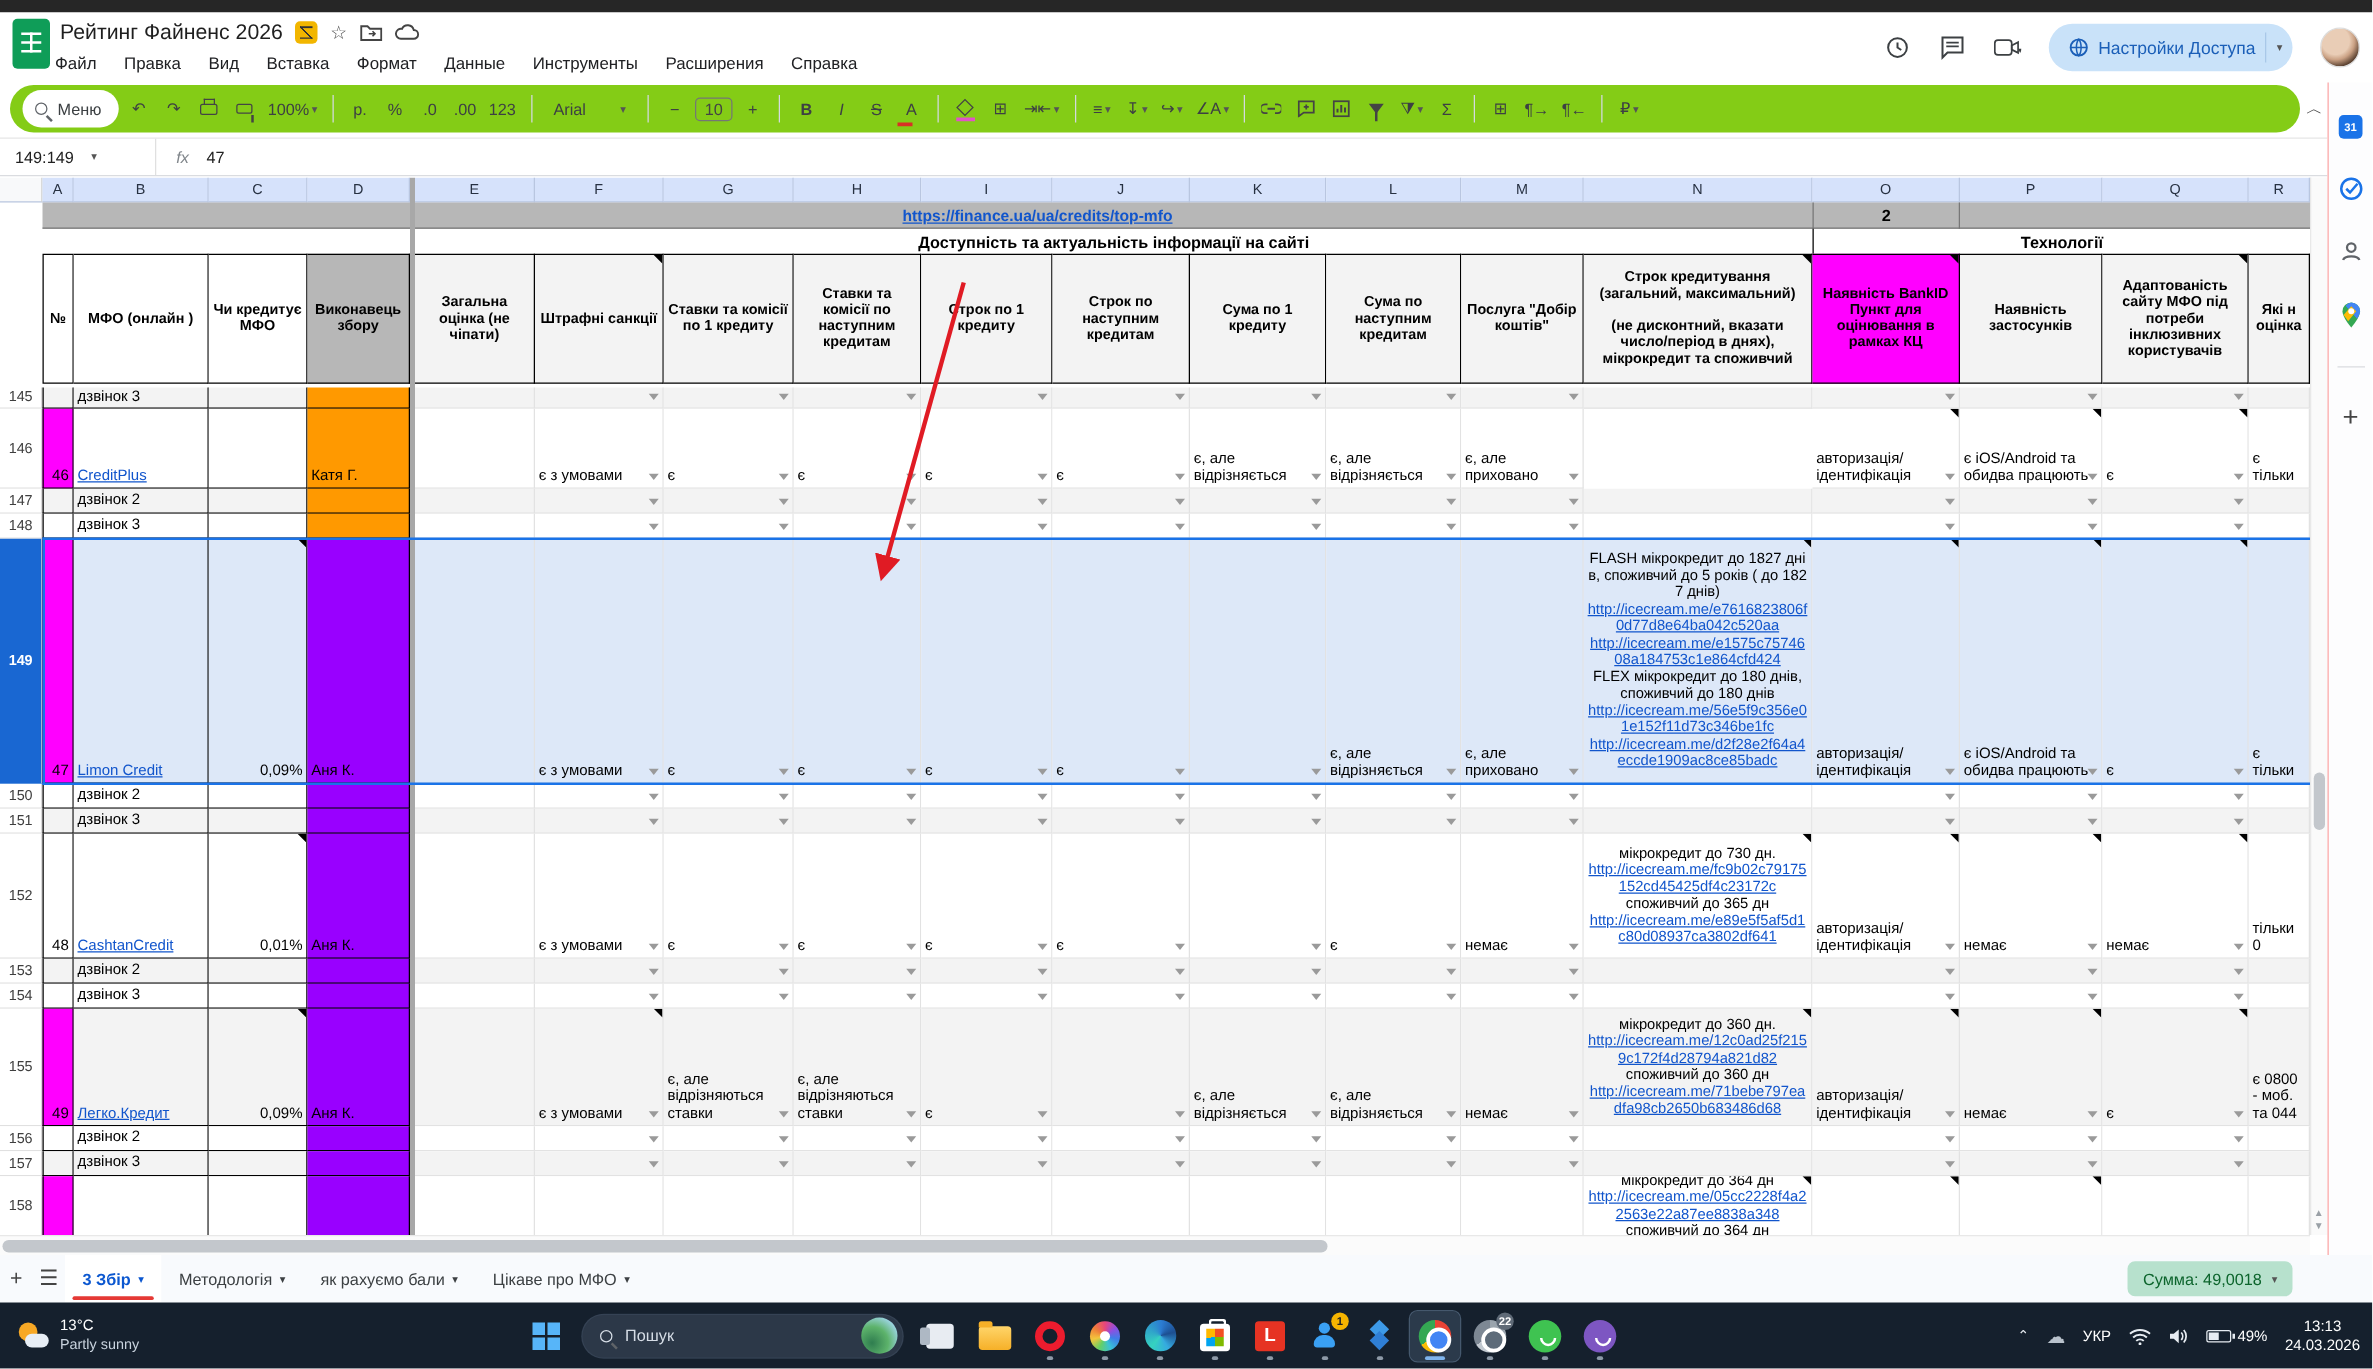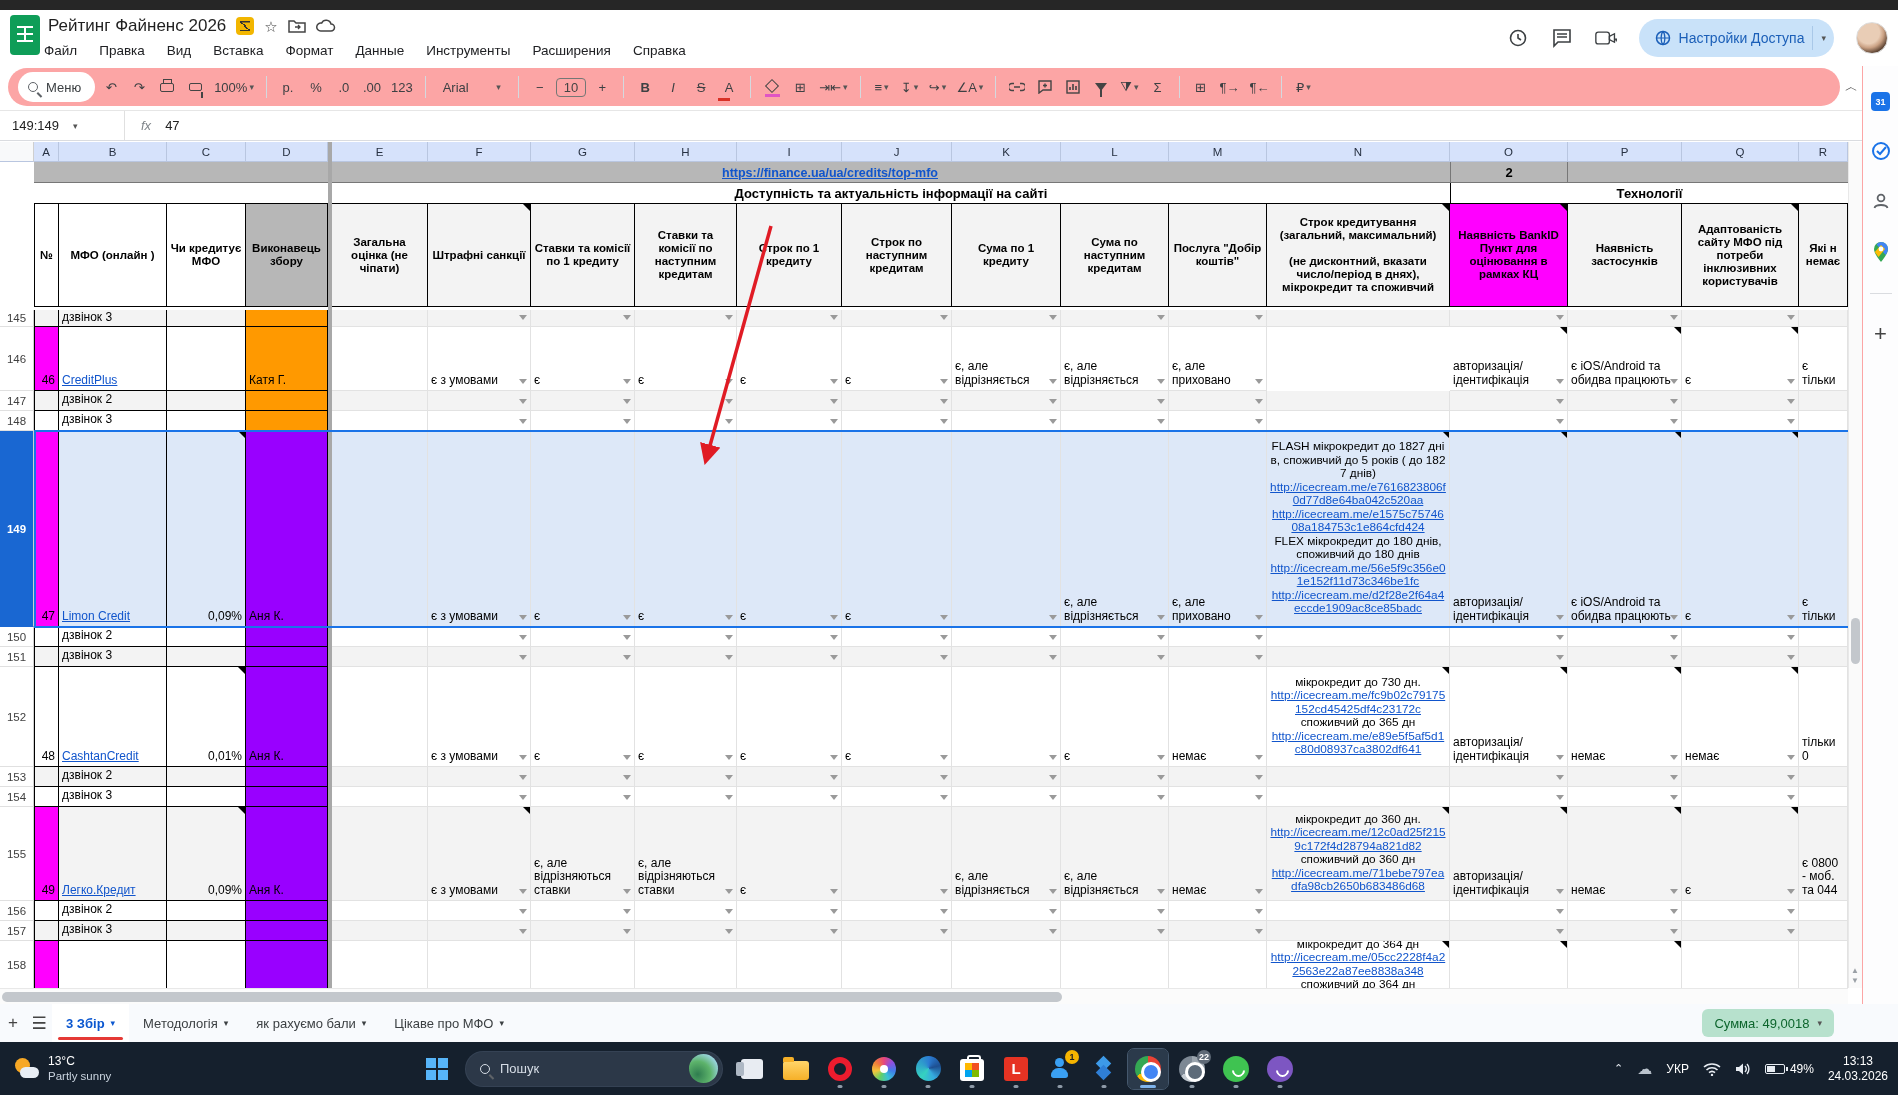--- a/index.html
+++ b/index.html
@@ -25,21 +25,21 @@
   .hdr-glyph{color:#444;font-size:15px;line-height:1;}
   .menu-row{position:absolute;left:44px;top:28px;height:24px;display:flex;align-items:center;gap:22px;font-size:13.5px;color:#202124;}
   .menu-row span{cursor:default;}
   .hdr-right{position:absolute;right:10px;top:6px;height:44px;display:flex;align-items:center;gap:22px;}
   .hicon{width:22px;height:22px;display:inline-flex;align-items:center;justify-content:center;color:#3c4043;}
   .share-btn{height:38px;background:#c9e2f9;border-radius:19px;display:flex;align-items:center;padding:0 8px 0 16px;gap:8px;color:#1b5fb8;font-size:14px;}
   .share-sep{width:1px;height:24px;background:#a9c8e8;}
   .avatar{width:32px;height:32px;border-radius:50%;background:radial-gradient(circle at 38% 32%,#e9cdb6 0 40%,#caa184 55%,#5d4433 75%,#3c2c20);border:1px solid #ddd;}
 
   
-  .gs-toolbar{position:absolute;left:8px;top:68px;width:1832px;height:38px;background:#fca5a5;border-radius:19px;display:flex;align-items:center;padding:0 10px;gap:4px;font-size:13px;color:#444;}
+  .gs-toolbar{position:absolute;left:8px;top:68px;width:1832px;height:38px;background:#84cc16;border-radius:19px;display:flex;align-items:center;padding:0 10px;gap:4px;font-size:13px;color:#444;}
   .tb-sep{width:1px;height:22px;background:#d4d9df;margin:0 5px;flex:none;}
   .tb-it{height:26px;min-width:24px;padding:0 3px;display:inline-flex;align-items:center;justify-content:center;gap:2px;border-radius:4px;color:#3d4043;flex:none;}
   .tb-caret{font-size:9px;color:#555;}
   .menu-pill{height:30px;background:#fff;border-radius:15px;display:flex;align-items:center;gap:8px;padding:0 14px 0 10px;color:#3c4043;flex:none;}
   .mag{width:10px;height:10px;border:1.7px solid #5f6368;border-radius:50%;position:relative;flex:none;}
   .mag::after{content:"";position:absolute;left:9px;top:9px;width:6px;height:1.7px;background:#5f6368;transform:rotate(45deg);transform-origin:0 0;}
   .fsize-box{border:1px solid #747775;border-radius:4px;padding:1px 7px;}
   .i-print{width:14px;height:9px;border:1.6px solid #444;border-radius:2px;position:relative;}
   .i-print::before{content:"";position:absolute;left:2px;top:-5px;width:7px;height:4px;border:1.6px solid #444;border-bottom:none;}
   .i-roller{width:13px;height:8px;border:1.6px solid #444;border-radius:2px;position:relative;}
@@ -362,21 +362,21 @@
       <div class="gcell hdrcell" style="left: 952px; top: 61px; width: 109px; height: 104px; background: rgb(243, 243, 243);">Сума по 1 кредиту</div>
       <div class="gcell hdrcell" style="left: 1061px; top: 61px; width: 108px; height: 104px; background: rgb(243, 243, 243);">Сума по наступним кредитам</div>
       <div class="gcell hdrcell" style="left: 1169px; top: 61px; width: 98px; height: 104px; background: rgb(243, 243, 243);">Послуга "Добір коштів"</div>
       <div class="gcell hdrcell" style="left: 1267px; top: 61px; width: 183px; height: 104px; background: rgb(243, 243, 243);">Строк кредитування (загальний, максимальний)
 
 (не дисконтний, вказати число/період в днях), мікрокредит та споживчий<div class="corner"></div></div>
       <div class="gcell hdrcell" style="left: 1450px; top: 61px; width: 118px; height: 104px; background: rgb(255, 0, 255);">Наявність BankID
 Пункт для оцінювання в рамках КЦ<div class="corner"></div></div>
       <div class="gcell hdrcell" style="left: 1568px; top: 61px; width: 114px; height: 104px; background: rgb(243, 243, 243);">Наявність застосунків</div>
       <div class="gcell hdrcell" style="left: 1682px; top: 61px; width: 117px; height: 104px; background: rgb(243, 243, 243);">Адаптованість сайту МФО під потреби інклюзивних користувачів<div class="corner"></div></div>
-      <div class="gcell hdrcell" style="left: 1799px; top: 61px; width: 49px; height: 104px; background: rgb(243, 243, 243);">Які н немає</div>
+      <div class="gcell hdrcell" style="left: 1799px; top: 61px; width: 49px; height: 104px; background: rgb(243, 243, 243);">Які н оцінка</div>
       <div class="frozen-h" style="left: 0px; top: 163px; width: 0px; height: 0px;"></div>
       <div class="gcell rowhdr" style="left: 0px; top: 168px; width: 34px; height: 17px;">145</div>
       <div class="gcell dcell" style="left: 34px; top: 168px; width: 25px; height: 17px; background: rgb(243, 243, 243); border-right: 1px solid rgb(0, 0, 0); border-bottom: 1px solid rgb(0, 0, 0); border-left: 1px solid rgb(0, 0, 0);"></div>
       <div class="gcell dcell" style="left: 59px; top: 168px; width: 108px; height: 17px; background: rgb(243, 243, 243); border-right: 1px solid rgb(0, 0, 0); border-bottom: 1px solid rgb(0, 0, 0); justify-content: center;">дзвінок 3</div>
       <div class="gcell dcell" style="left: 167px; top: 168px; width: 79px; height: 17px; background: rgb(243, 243, 243); border-right: 1px solid rgb(0, 0, 0); border-bottom: 1px solid rgb(0, 0, 0);"></div>
       <div class="gcell dcell" style="left: 246px; top: 168px; width: 82px; height: 17px; background: rgb(255, 153, 0); border-right: 1px solid rgb(0, 0, 0); border-bottom: 1px solid rgb(0, 0, 0);"></div>
       <div class="gcell dcell" style="left: 332px; top: 168px; width: 96px; height: 17px; background: rgb(243, 243, 243); border-right: 1px solid rgb(226, 226, 226); border-bottom: 1px solid rgb(226, 226, 226);"></div>
       <div class="gcell dcell" style="left: 428px; top: 168px; width: 103px; height: 17px; background: rgb(243, 243, 243); border-right: 1px solid rgb(226, 226, 226); border-bottom: 1px solid rgb(226, 226, 226);">
         <div class="dd"></div>
       </div>

